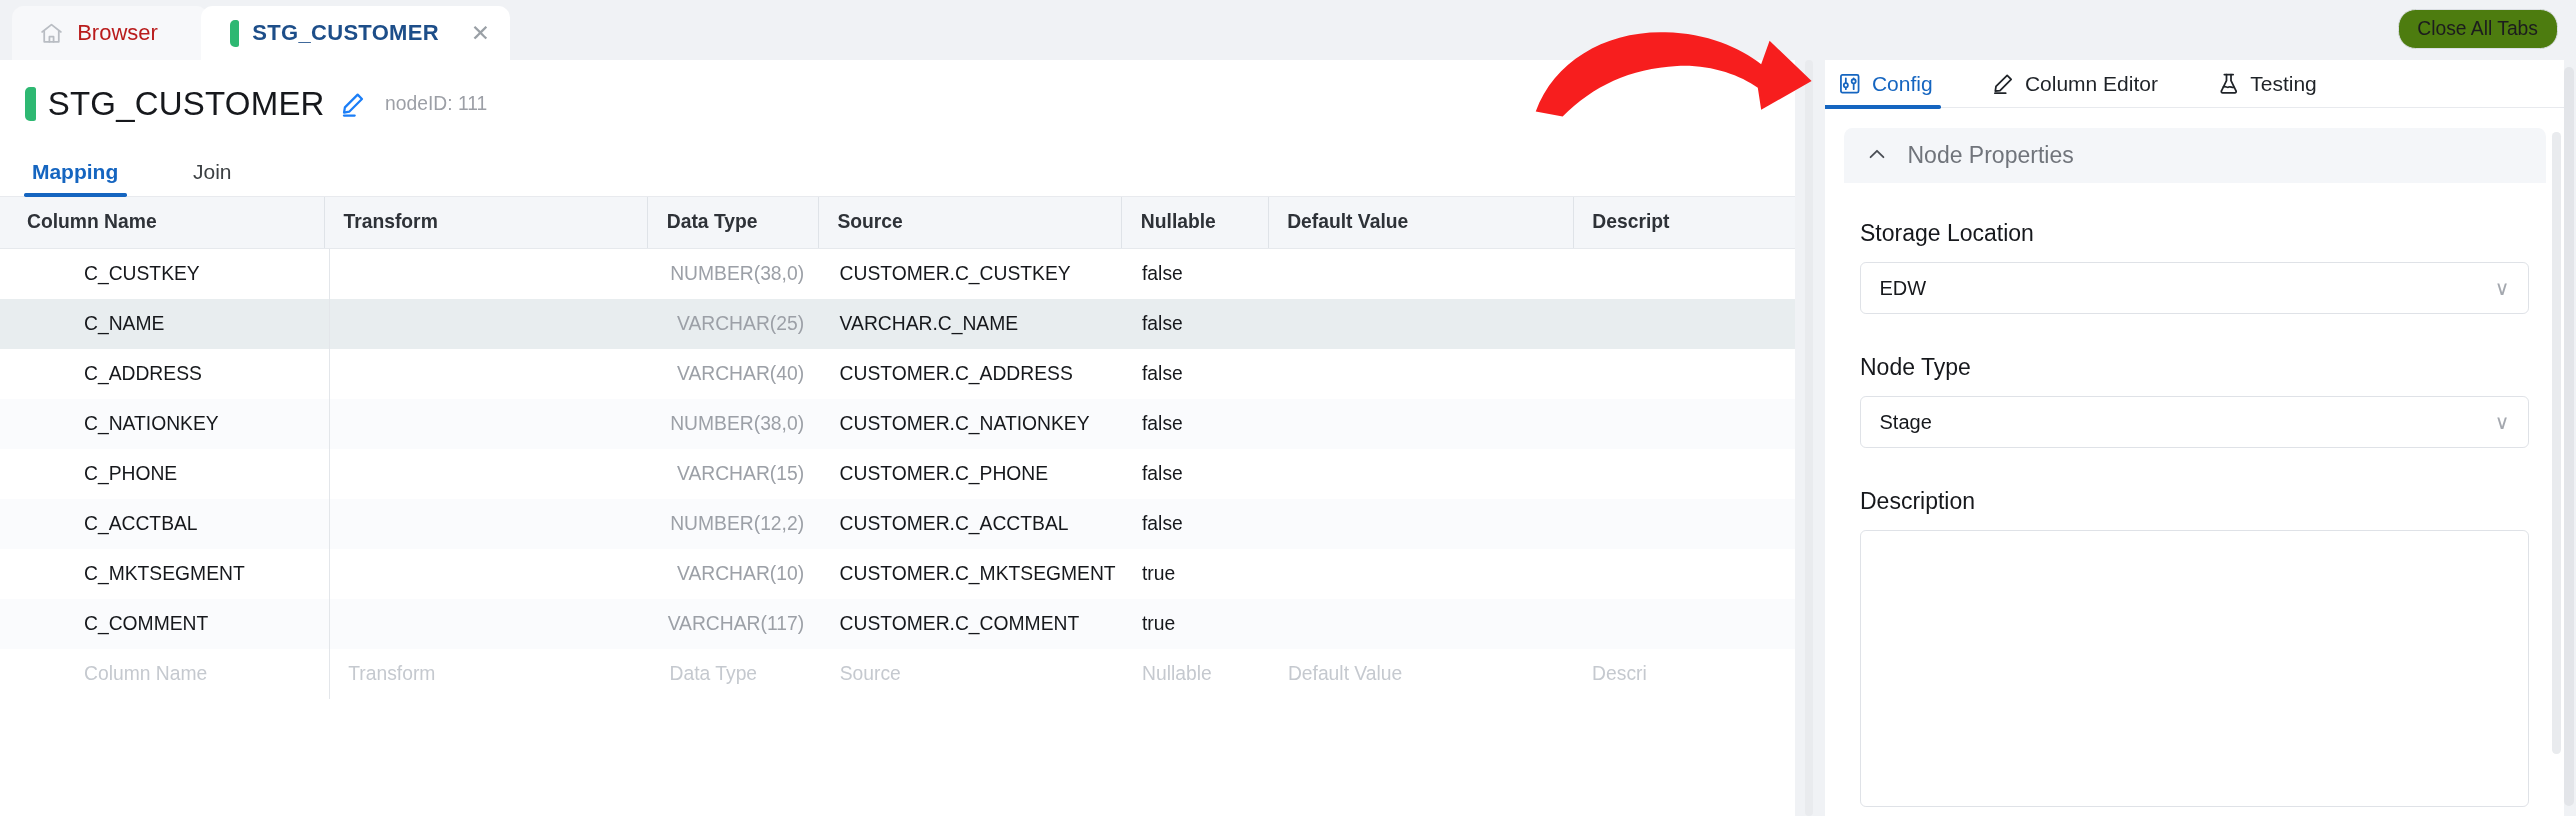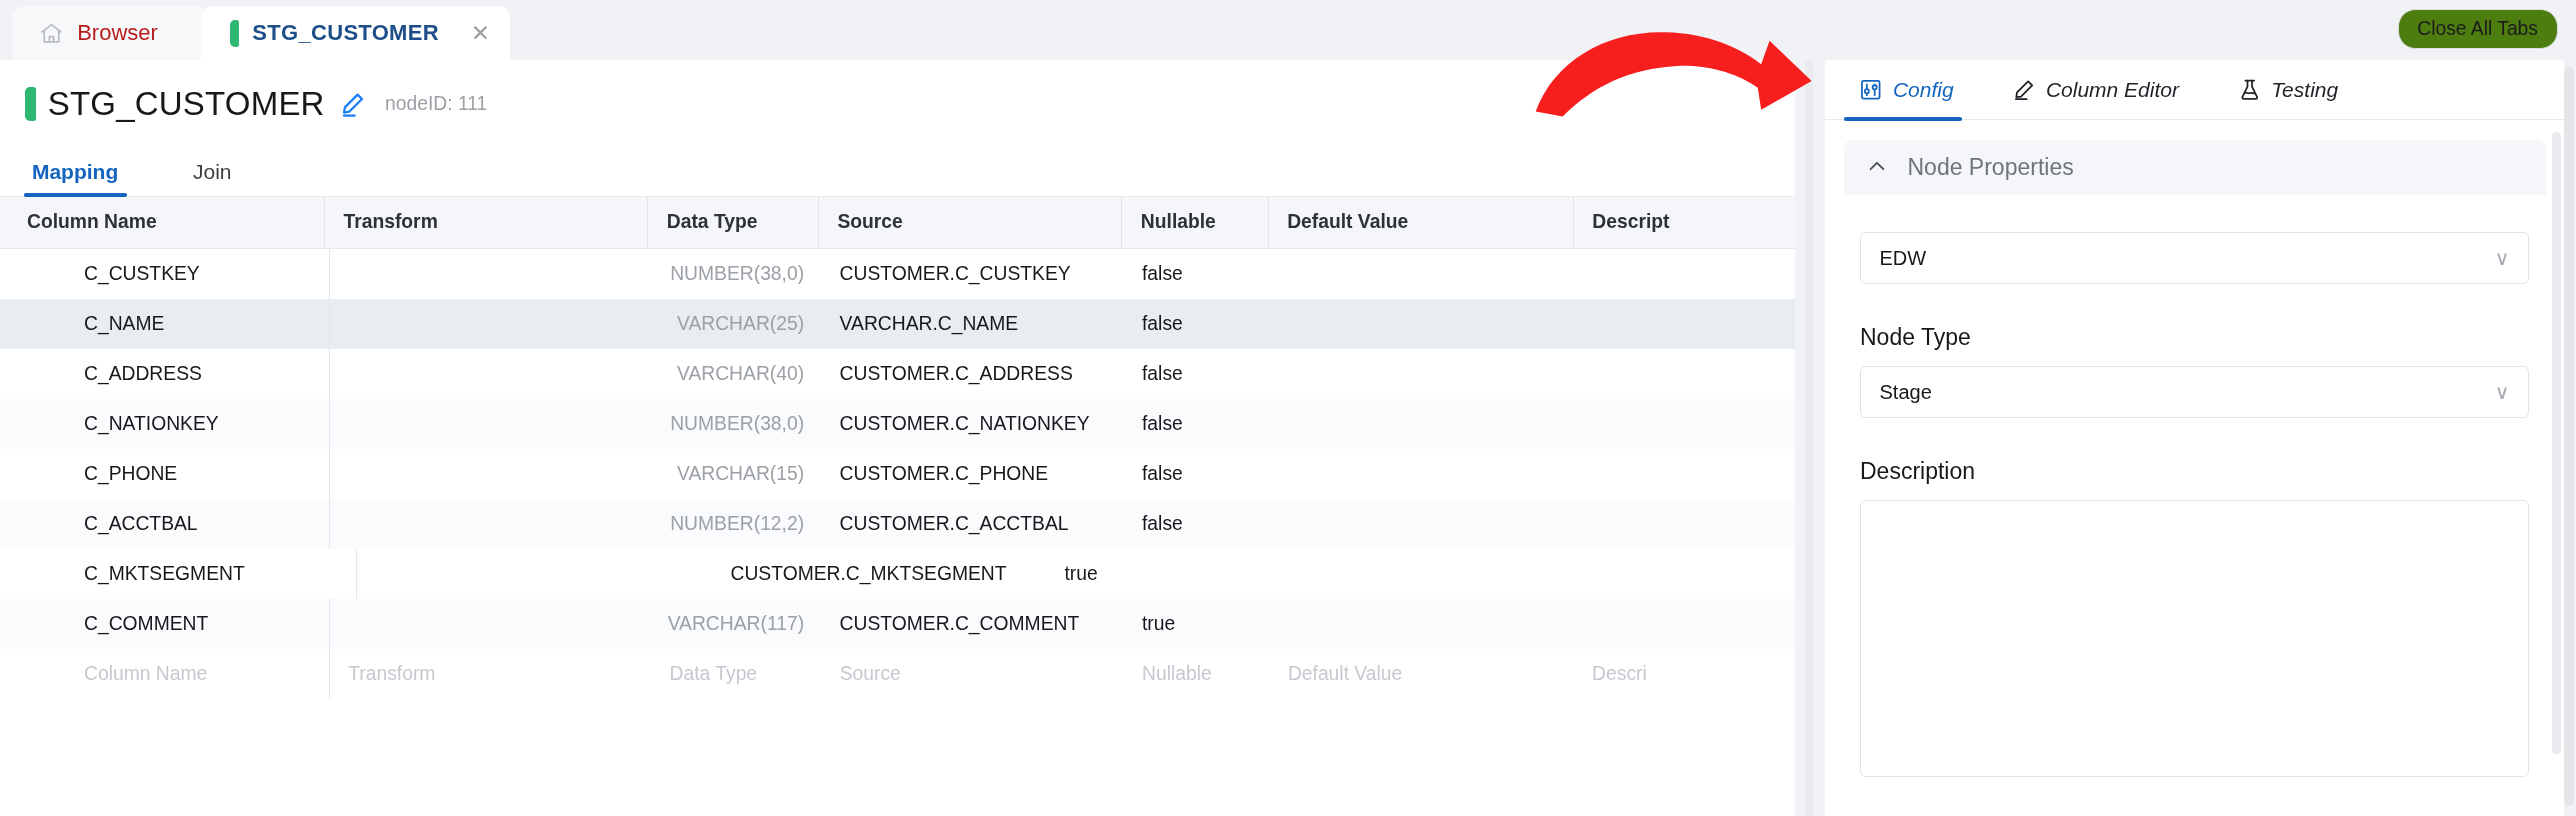--- a/index.html
+++ b/index.html
@@ -211,24 +211,23 @@
     top: 60px;
     left: 1825px;
     width: 739px;
     height: 756px;
     background: #ffffff;
     overflow: hidden;
   }
   .rp-tabs {
     display: flex;
     align-items: center;
-    height: 60px;
+    height: 48px;
     border-bottom: 1.7px solid #e8eaee;
-    padding-left: 31px;
-    font-style: italic;
+    padding-left: 10px;
   }
   .rp-tab {
     display: flex;
     align-items: center;
     gap: 10px;
     font-size: 21px;
     color: #1f2328;
     height: 100%;
     padding: 0 3.4px 0 3.4px;
     margin-right: 52px;
@@ -433,20 +432,21 @@
           <div class="cell w-transform c-transform"></div>
           <div class="cell w-datatype c-datatype">NUMBER(12,2)</div>
           <div class="cell w-source">CUSTOMER.C_ACCTBAL</div>
           <div class="cell w-nullable">false</div>
           <div class="cell w-default"></div>
           <div class="cell w-descr"></div>
         </div>
         <div class="grid-row r-odd">
           <div class="cell w-colname c-colname">C_MKTSEGMENT</div>
           <div class="cell w-transform c-transform"></div>
+          <div class="cell w-datatype c-datatype">VARCHAR(10)</div>
           <div class="cell w-source">CUSTOMER.C_MKTSEGMENT</div>
           <div class="cell w-nullable">true</div>
           <div class="cell w-default"></div>
           <div class="cell w-descr"></div>
         </div>
         <div class="grid-row r-even">
           <div class="cell w-colname c-colname">C_COMMENT</div>
           <div class="cell w-transform c-transform"></div>
           <div class="cell w-datatype c-datatype">VARCHAR(117)</div>
           <div class="cell w-source">CUSTOMER.C_COMMENT</div>
@@ -513,20 +513,21 @@
       <span class="chev-up">
         <svg width="22" height="22" viewBox="0 0 24 24" fill="none" stroke="#4a4e55" stroke-width="2" stroke-linecap="round" stroke-linejoin="round">
           <path d="M5 15.5 12 8.5l7 7"></path>
         </svg>
       </span>
       <span class="section-title">Node Properties</span>
     </div>
 
     <div class="form">
 
+      <div class="field-label">Storage Location</div>
       <div class="select-box">
         <span>EDW</span>
         <span class="chev-down">∨</span>
       </div>
 
       <div class="field-gap"></div>
 
       <div class="field-label">Node Type</div>
       <div class="select-box">
         <span>Stage</span>

